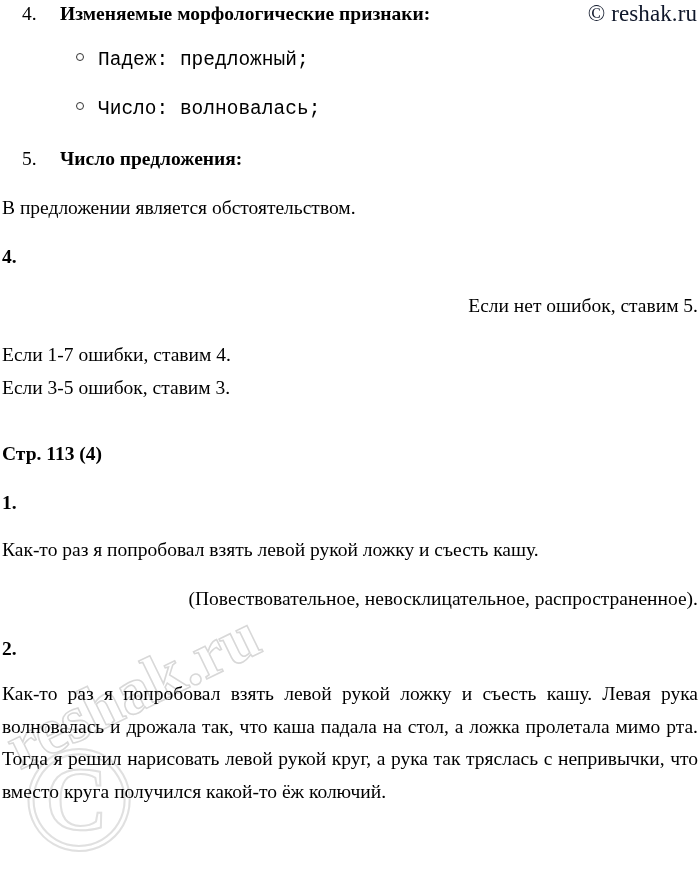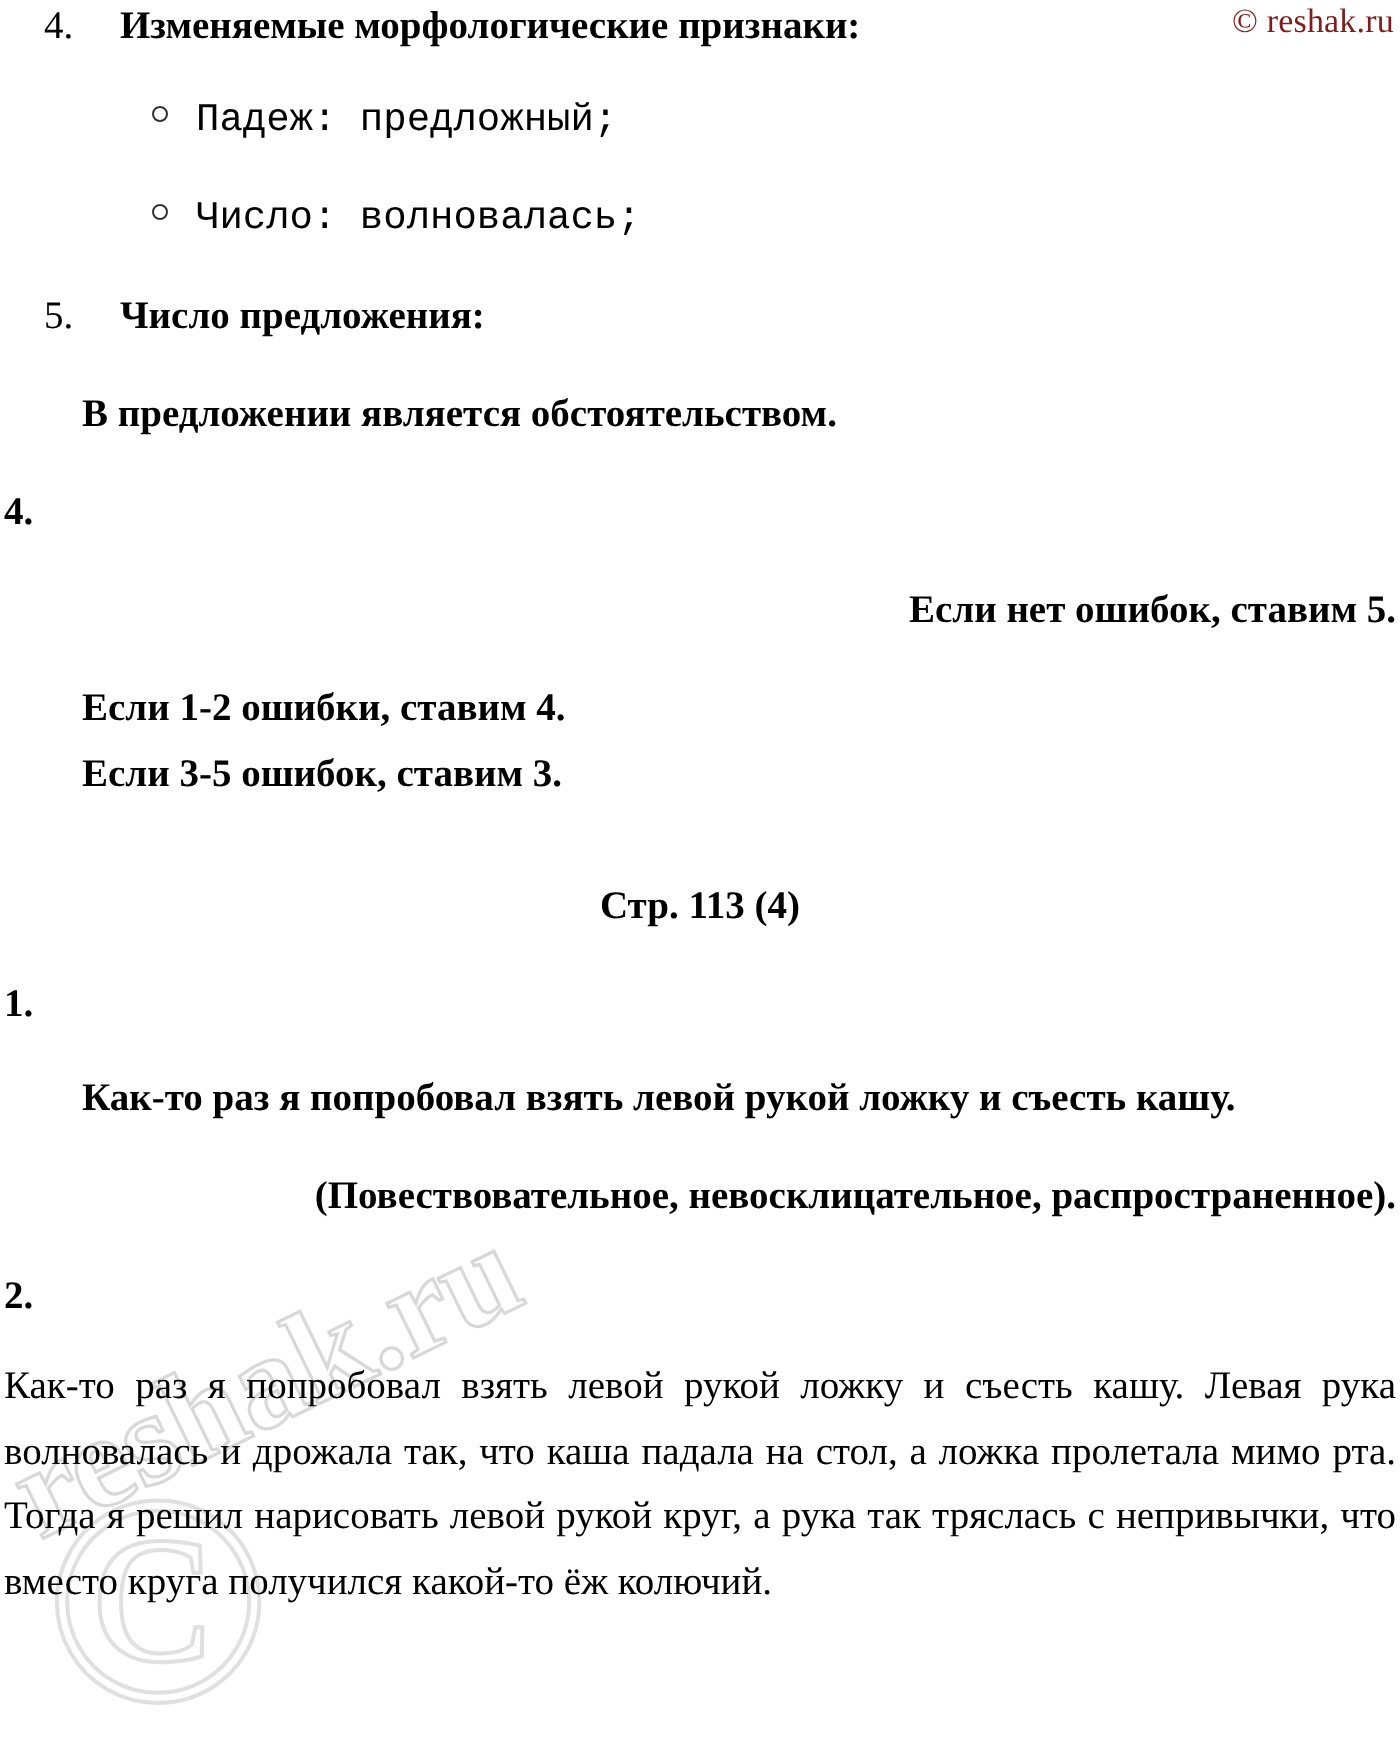--- a/index.html
+++ b/index.html
@@ -17,22 +17,22 @@
     color: #000000;
     -webkit-font-smoothing: antialiased;
   }
 
   
   .wm-corner {
     position: absolute;
     top: 1px;
     right: 3px;
     font-family: "Liberation Serif", "DejaVu Serif", serif;
-    font-size: 17px;
-    color: #7f1d1d;
+    font-size: 23px;
+    color: #0f172a;
     white-space: nowrap;
     letter-spacing: 0.1px;
     z-index: 5;
   }
   .wm-big {
     position: absolute;
     left: 14px;
     top: 700px;
     width: 230px;
     height: 170px;
@@ -111,21 +111,21 @@
     border-radius: 50%;
     box-sizing: border-box;
   }
   .bullet-item .btext {
     position: absolute;
     left: 98px;
     font-weight: 400;
     font-family: Liberation Mono, monospace;
   }
 
-  .plain { font-weight: 700; margin-left: 39px; }
+  .plain { font-weight: 400; }
   .bold  { font-weight: 700; }
 
   
   .para {
     position: absolute;
     left: 2px;
     width: 696px;
     font-size: 19.5px;
     line-height: 32.5px;
     text-align: justify;
@@ -167,25 +167,25 @@
     <span class="num">5.</span>
     <span class="lbl">Число предложения:</span>
   </div>
 
   <div class="line plain" style="top:196px;">В предложении является обстоятельством.</div>
 
   <div class="line bold" style="top:245px;">4.</div>
 
   <div class="line plain" style="top:294px;text-align:right;">Если нет ошибок, ставим 5.</div>
 
-  <div class="line plain" style="top:343px;">Если 1-2 ошибки, ставим 4.</div>
+  <div class="line plain" style="top:343px;">Если 1-7 ошибки, ставим 4.</div>
 
   <div class="line plain" style="top:376px;">Если 3-5 ошибок, ставим 3.</div>
 
-  <div class="line bold" style="top:442px;text-align:center;">Стр. 113 (4)</div>
+  <div class="line bold" style="top:442px;">Стр. 113 (4)</div>
 
   <div class="line bold" style="top:491px;">1.</div>
 
   <div class="line plain" style="top:538px;">Как-то раз я попробовал взять левой рукой ложку и съесть кашу.</div>
 
   <div class="line plain" style="top:587px;text-align:right;">(Повествовательное, невосклицательное, распространенное).</div>
 
   <div class="line bold" style="top:637px;">2.</div>
 
   <div class="para" style="top:678px;">Как-то раз я попробовал взять левой рукой ложку и съесть кашу. Левая рука волновалась и дрожала так, что каша падала на стол, а ложка пролетала мимо рта. Тогда я решил нарисовать левой рукой круг, а рука так тряслась с непривычки, что вместо круга получился какой-то ёж колючий.</div>

